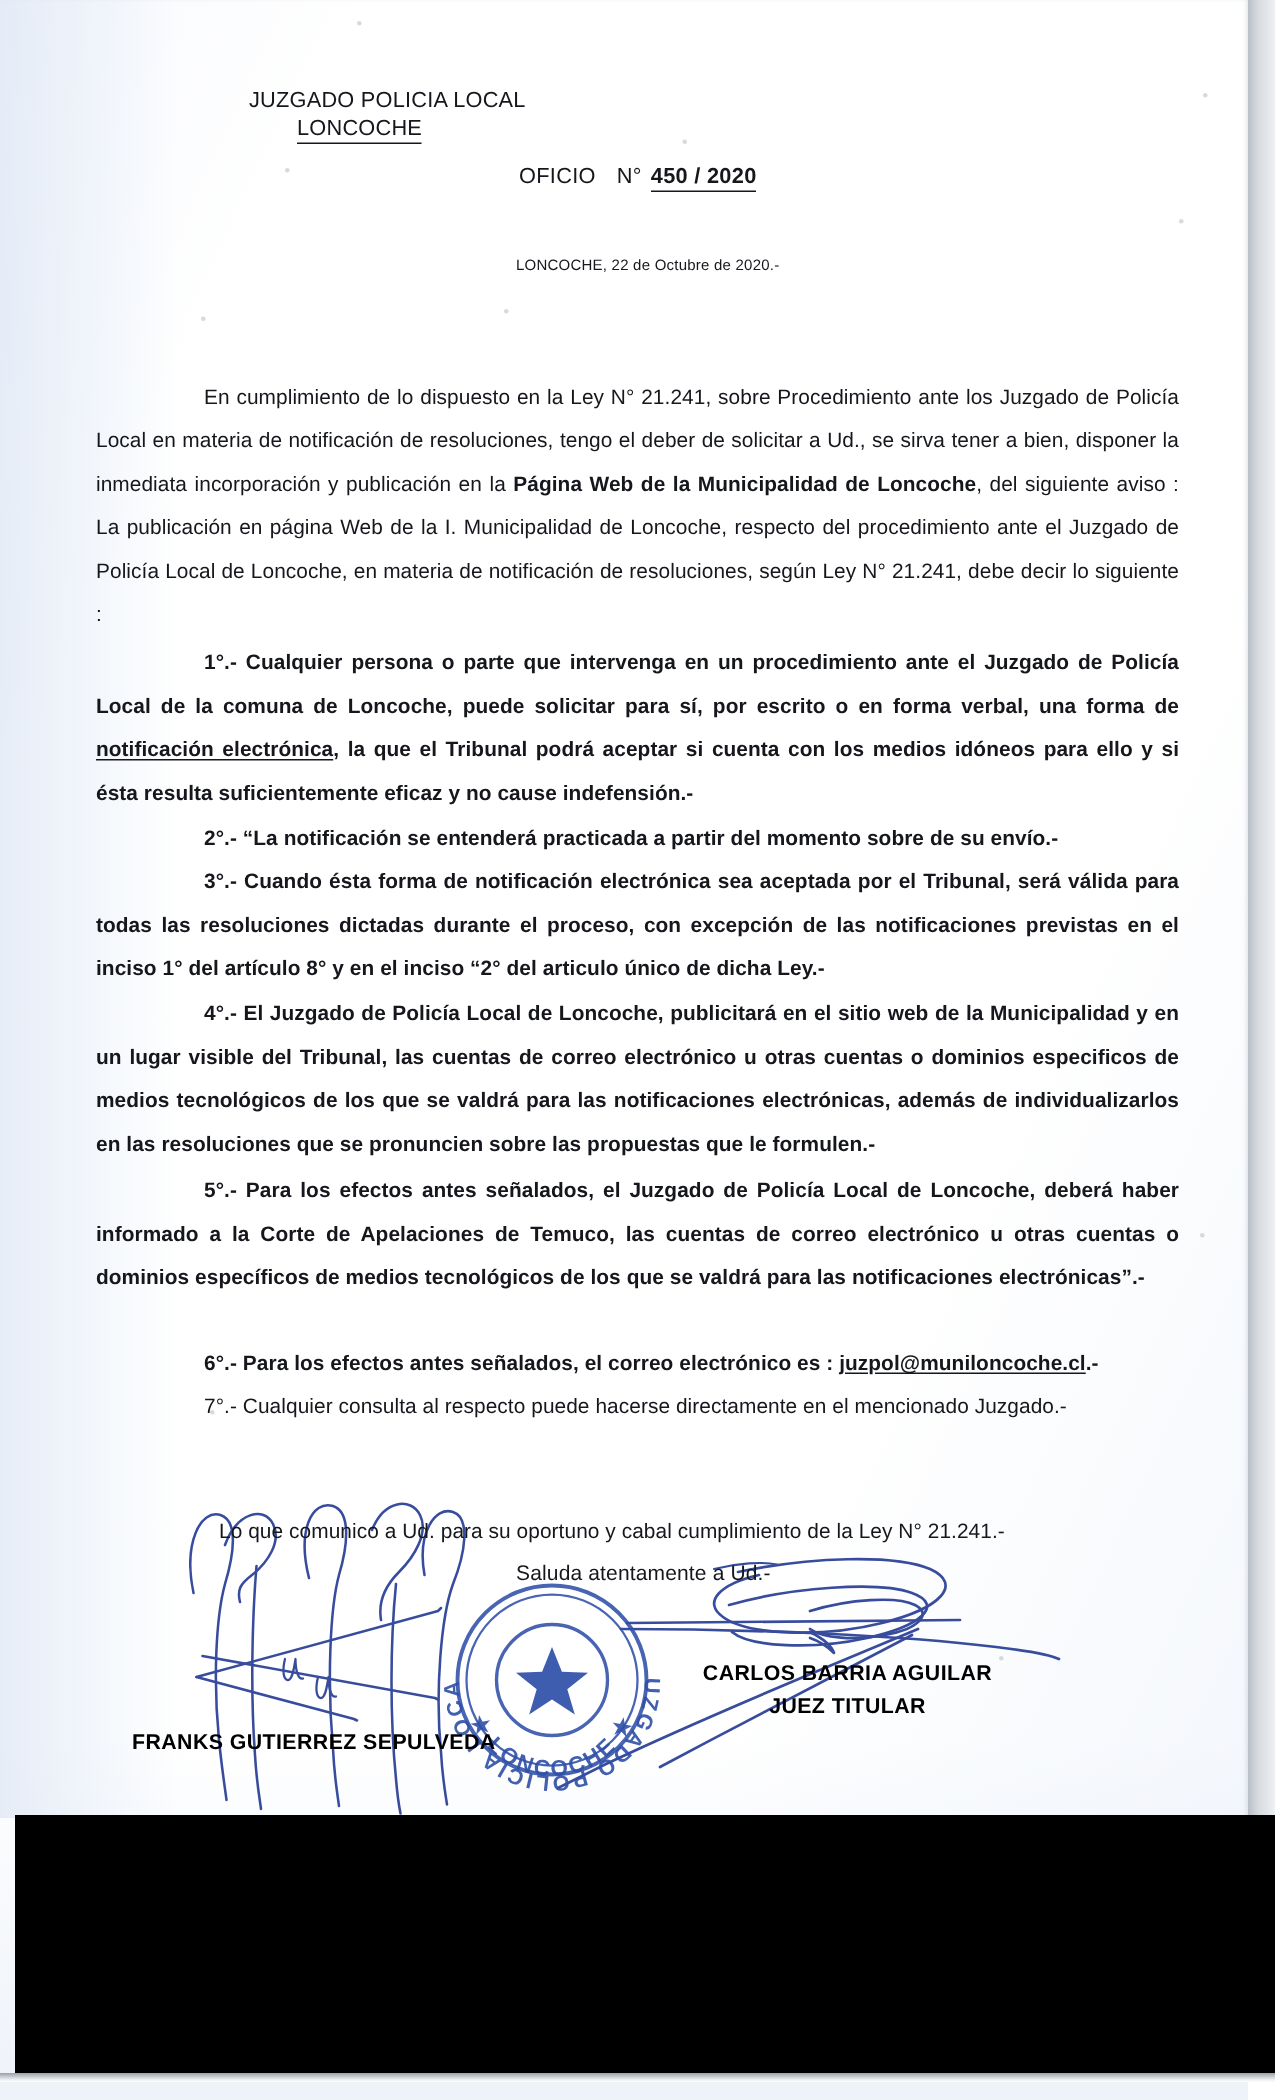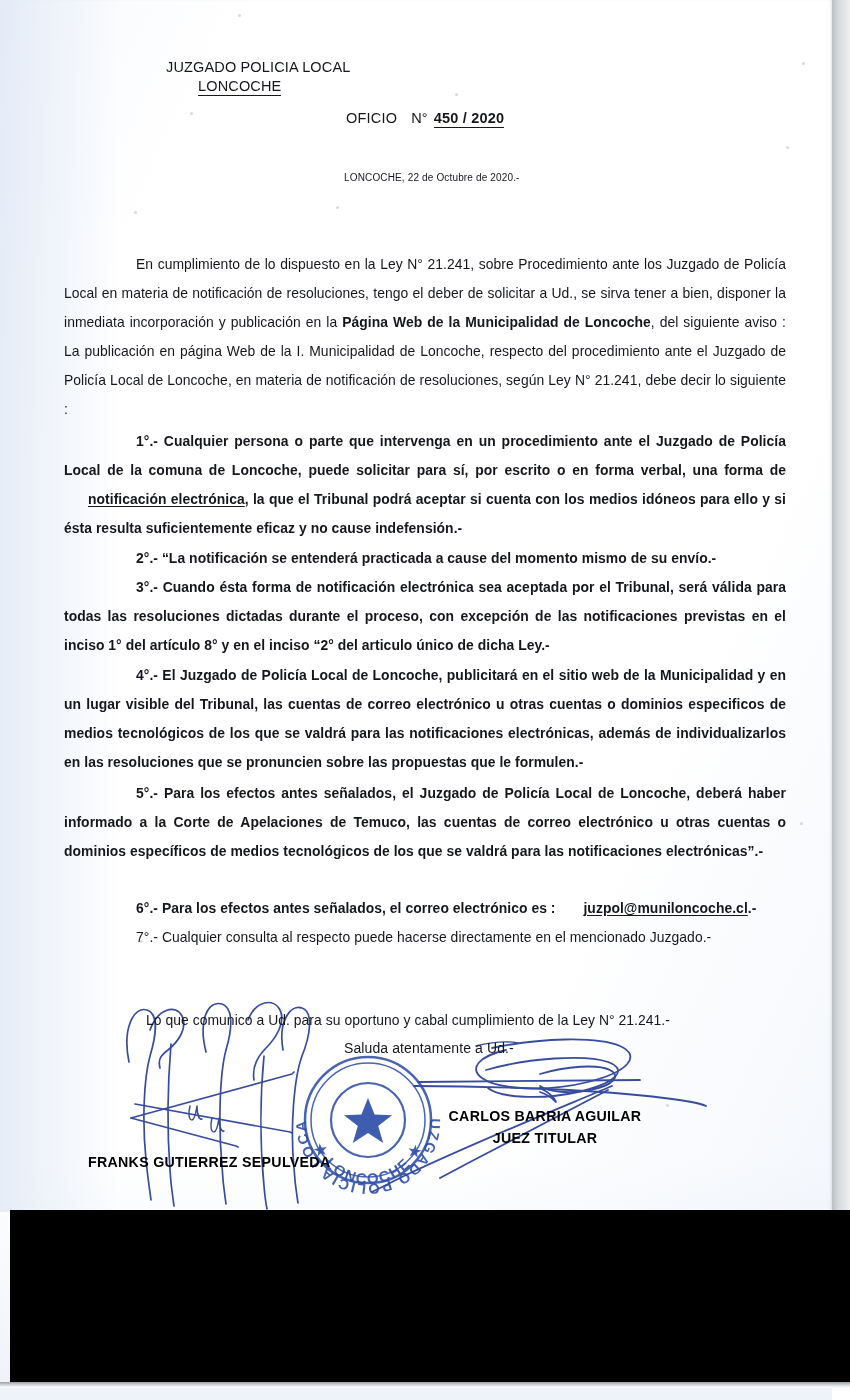--- a/index.html
+++ b/index.html
@@ -133,21 +133,21 @@
     left: 64px;
     width: 722px;
     font-size: 13.9px;
     line-height: 29px;
     text-align: justify;
     text-justify: inter-word;
     letter-spacing: 0.05px;
   }
   .indent { display: inline-block; width: 72px; }
   .b { font-weight: bold; }
-  .u { text-decoration: underline; text-underline-offset: 2px; margin-left: 24px; }
+  .u { text-decoration: underline; text-underline-offset: 2px; }
 
   #para-intro { top: 236px; }
   #item-1 { top: 413px; font-weight: bold; }
   #item-2 { top: 530px; font-weight: bold; }
   #item-3 { top: 559px; font-weight: bold; }
   #item-4 { top: 647px; font-weight: bold; }
   #item-5 { top: 765px; font-weight: bold; }
   #item-6 { top: 880px; font-weight: bold; }
   #item-7 { top: 909px; }
   #closing-line {
@@ -164,21 +164,21 @@
     left: 344px;
     top: 1040px;
     font-size: 14px;
     letter-spacing: 0.1px;
     white-space: nowrap;
   }
 
   
   .sig-right {
     position: absolute;
-    left: 420px;
+    left: 440px;
     top: 1105px;
     width: 250px;
     text-align: center;
     font-size: 14.2px;
     font-weight: bold;
     line-height: 22px;
     letter-spacing: 0.3px;
   }
   .sig-left {
     position: absolute;
@@ -298,21 +298,21 @@
     <div class="oficio-line">
       <span class="oficio-label">OFICIO</span><span>N°</span><span class="oficio-num">450 / 2020</span>
     </div>
 
     <div class="place-date">LONCOCHE, 22 de Octubre de 2020.-</div>
 
     <p class="body-block" id="para-intro"><span class="indent"></span><span>En cumplimiento de lo dispuesto en la Ley N° 21.241, sobre Procedimiento ante los Juzgado de Policía Local en materia de notificación de resoluciones, tengo el deber de solicitar a Ud., se sirva tener a bien, disponer la inmediata incorporación y publicación en la </span><span class="b">Página Web de la Municipalidad de Loncoche</span><span>, del siguiente aviso : La publicación en página Web de la I. Municipalidad de Loncoche, respecto del procedimiento ante el Juzgado de Policía Local de Loncoche, en materia de notificación de resoluciones, según Ley N° 21.241, debe decir lo siguiente :</span></p>
 
     <p class="body-block" id="item-1"><span class="indent"></span><span>1°.-</span><span> Cualquier persona o parte que intervenga en un procedimiento ante el Juzgado de Policía Local de la comuna de Loncoche, puede solicitar para sí, por escrito o en forma verbal, una forma de </span><span class="u">notificación electrónica</span><span>, la que el Tribunal podrá aceptar si cuenta con los medios idóneos para ello y si ésta resulta suficientemente eficaz y no cause indefensión.-</span></p>
 
-    <p class="body-block" id="item-2"><span class="indent"></span><span>2°.-</span><span> “La notificación se entenderá practicada a cause del momento mismo de su envío.-</span></p>
+    <p class="body-block" id="item-2"><span class="indent"></span><span>2°.-</span><span> “La notificación se entenderá practicada a partir del momento sobre de su envío.-</span></p>
 
     <p class="body-block" id="item-3"><span class="indent"></span><span>3°.-</span><span> Cuando ésta forma de notificación electrónica sea aceptada por el Tribunal, será válida para todas las resoluciones dictadas durante el proceso, con excepción de las notificaciones previstas en el inciso 1° del artículo 8° y en el inciso “2° del articulo único de dicha Ley.-</span></p>
 
     <p class="body-block" id="item-4"><span class="indent"></span><span>4°.-</span><span> El Juzgado de Policía Local de Loncoche, publicitará en el sitio web de la Municipalidad y en un lugar visible del Tribunal, las cuentas de correo electrónico u otras cuentas o dominios especificos de medios tecnológicos de los que se valdrá para las notificaciones electrónicas, además de individualizarlos en las resoluciones que se pronuncien sobre las propuestas que le formulen.-</span></p>
 
     <p class="body-block" id="item-5"><span class="indent"></span><span>5°.-</span><span> Para los efectos antes señalados, el Juzgado de Policía Local de Loncoche, deberá haber informado a la Corte de Apelaciones de Temuco, las cuentas de correo electrónico u otras cuentas o dominios específicos de medios tecnológicos de los que se valdrá para las notificaciones electrónicas”.-</span></p>
 
     <p class="body-block" id="item-6"><span class="indent"></span><span>6°.-</span><span> Para los efectos antes señalados, el correo electrónico es : </span><span class="u">juzpol@muniloncoche.cl</span><span>.-</span></p>
 
     <p class="body-block" id="item-7"><span class="indent"></span><span>7°.-</span><span> Cualquier consulta al respecto puede hacerse directamente en el mencionado Juzgado.-</span></p>

